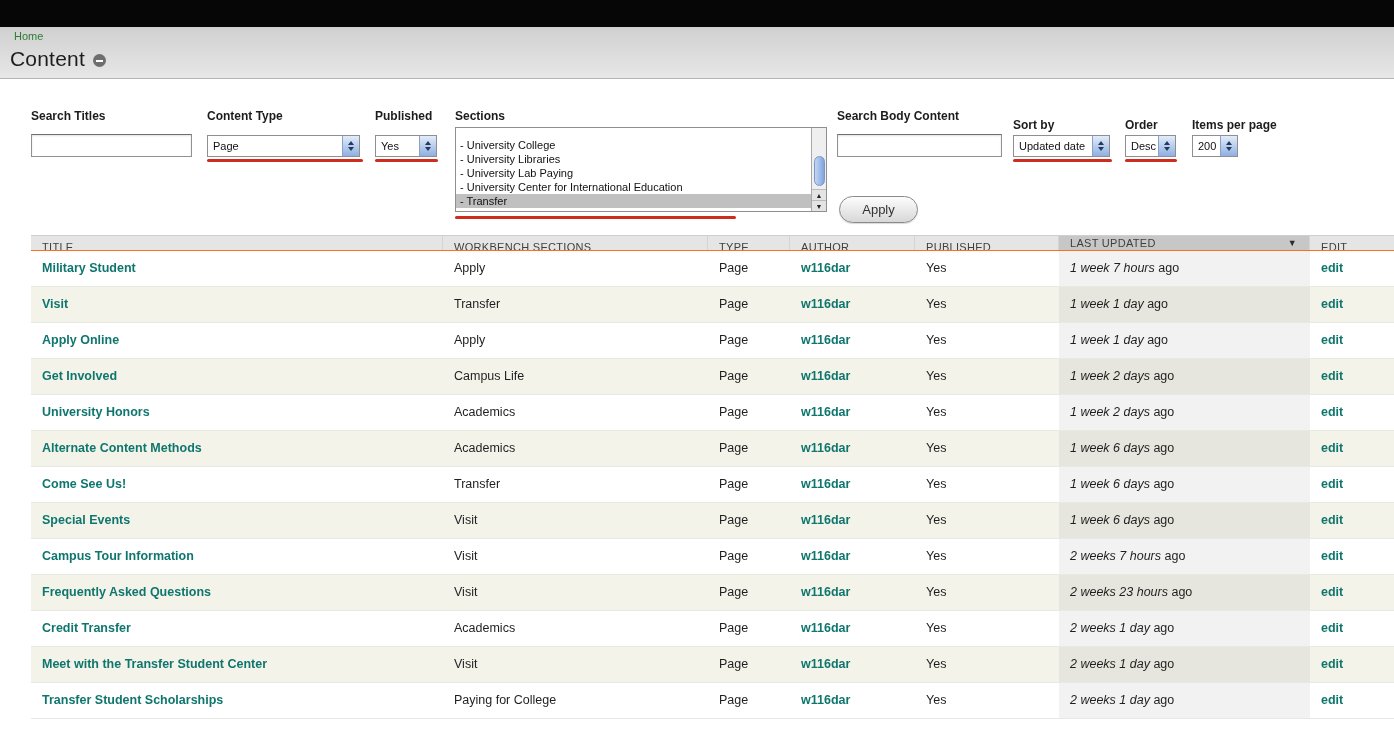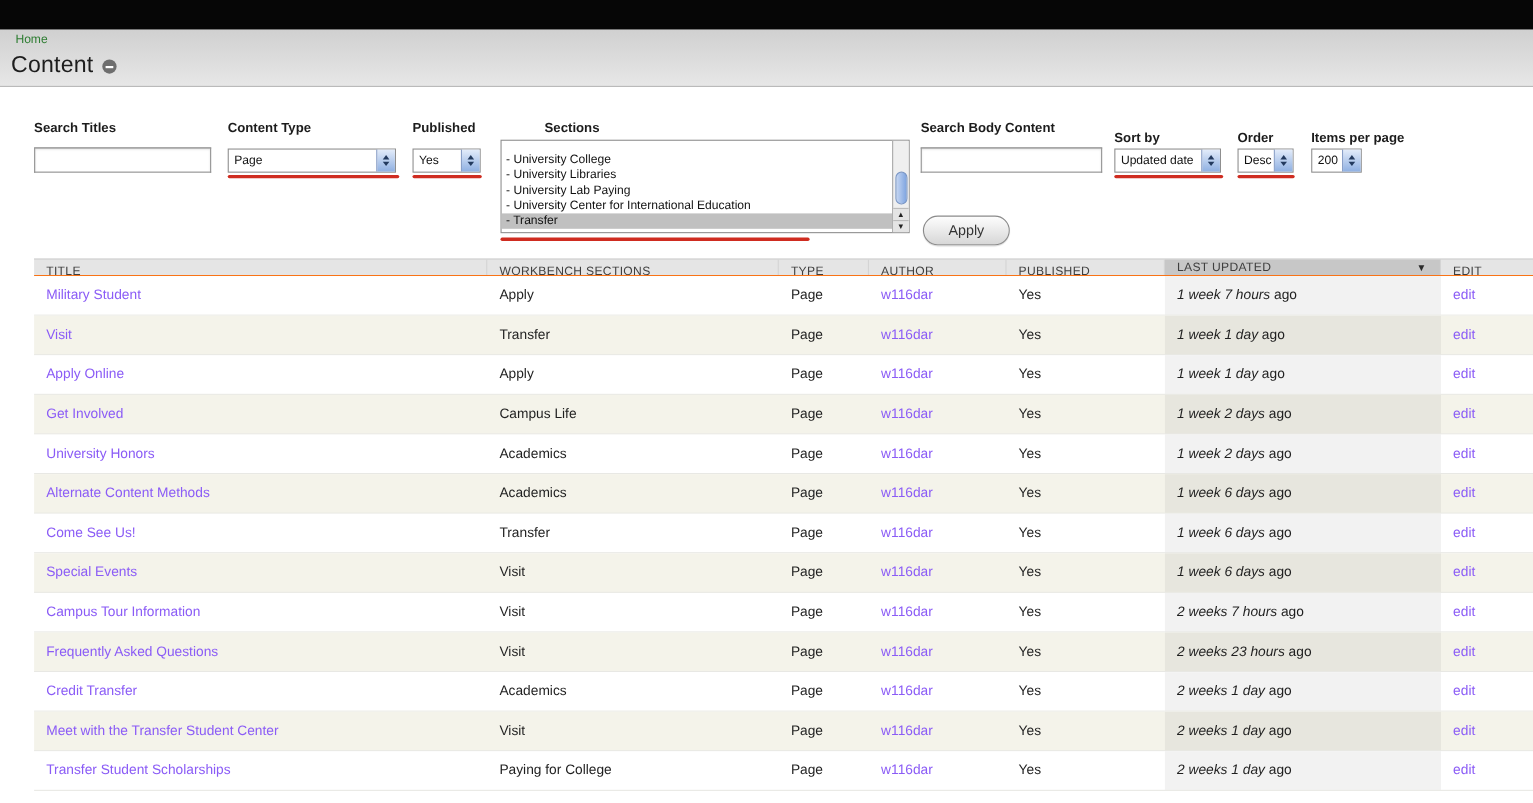--- a/index.html
+++ b/index.html
@@ -71,37 +71,37 @@
         white-space:nowrap; overflow:hidden; }
   .c-title { width:412px; }
   .c-section { width:265px; }
   .c-type { width:82px; }
   .c-author { width:125px; }
   .c-pub { width:144px; }
   .c-upd { width:251px; }
   .c-edit { width:84px; border-right:none; }
   .trow .c-upd { background:rgba(0,0,0,.05); }
   .upd-duration { font-style:italic; }
-  a.green-link { color:#8b5cf6; text-decoration:none; cursor:pointer; }
+  a.green-link { color:#0f766e; text-decoration:none; cursor:pointer;font-weight:bold; }
 </style>
 </head>
 <body>
 
 <div class="admin-bar"></div>
 
 <div class="header-band">
   <a class="breadcrumb-home" href="#">Home</a>
   <div class="page-title">Content</div>
   <span class="title-icon"></span>
 </div>
 
 <div class="flabel" style="left:31px; top:109px;">Search Titles</div>
 <div class="flabel" style="left:207px; top:109px;">Content Type</div>
 <div class="flabel" style="left:375px; top:109px;">Published</div>
-<div class="flabel" style="left:455px; top:109px;margin-left:40px;">Sections</div>
+<div class="flabel" style="left:455px; top:109px;">Sections</div>
 <div class="flabel" style="left:837px; top:109px;">Search Body Content</div>
 <div class="flabel" style="left:1013px; top:118px;">Sort by</div>
 <div class="flabel" style="left:1125px; top:118px;">Order</div>
 <div class="flabel" style="left:1192px; top:118px;">Items per page</div>
 
 <input class="tinput" style="left: 31px; top: 134px; width: 161px;" value="">
 
 <div class="select" style="left:207px; top:135px; width:153px;">
   <span class="select-value">Page</span>
   <span class="select-arrow">

